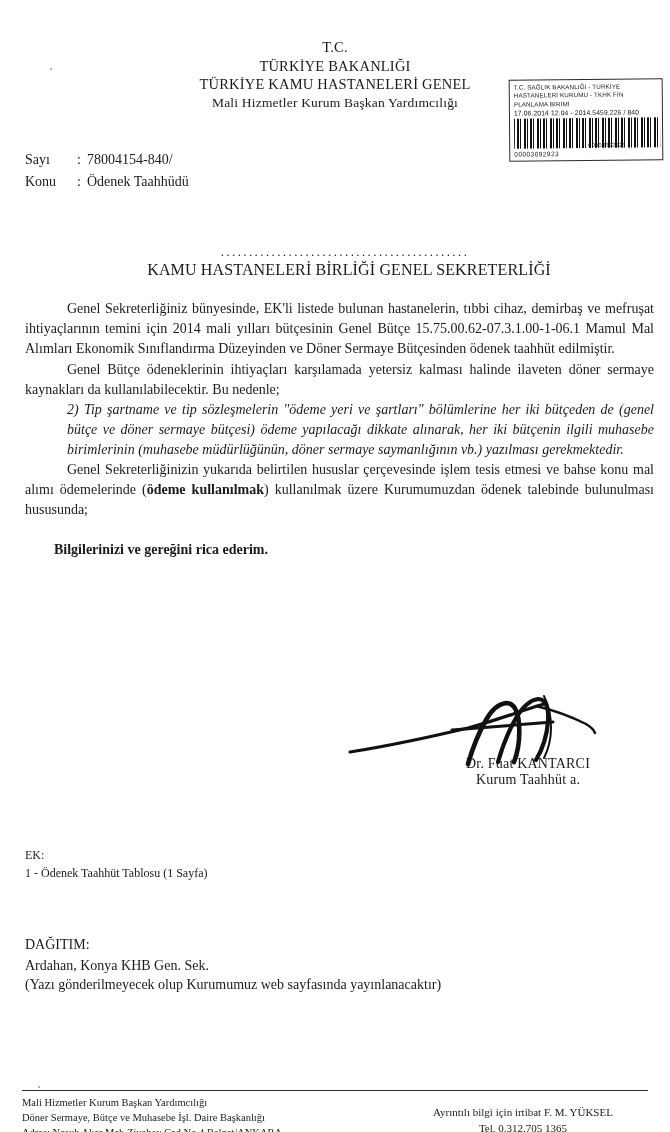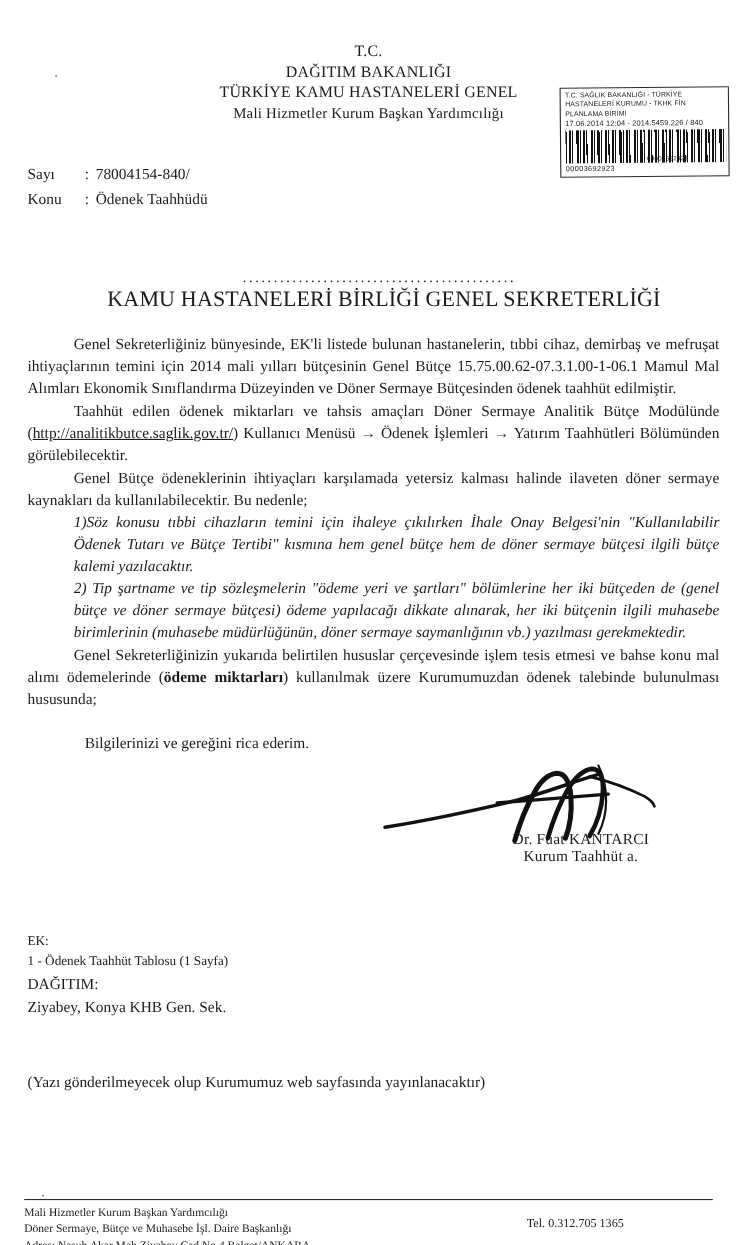--- a/index.html
+++ b/index.html
@@ -105,21 +105,21 @@
   .dots-line {
     text-align: center;
     font-size: 13px;
     letter-spacing: 2.4px;
     margin-top: 52px;
     color: #222;
     padding-left: 20px;
   }
   .recipient {
     text-align: center;
-    font-size: 20px;
+    font-size: 16px;
     margin-top: 1px;
     letter-spacing: 0.15px;
     padding-left: 28px;
   }
 
   
   .body-block {
     margin-top: 20px;
     padding: 0 16px 0 25px;
     font-size: 14px;
@@ -140,22 +140,23 @@
   }
   .link {
     text-decoration: underline;
     color: #1a1a1a;
   }
   b { font-weight: bold; }
 
   
   .closing {
     margin-top: 22px;
-    padding-left: 77px;
-    font-size: 14px;
+    padding-left: 54px;
+    font-size: 14px;
+    font-weight: bold;
   }
 
   
   .sig-wrap {
     position: absolute;
     left: 398px;
     top: 698px;
     width: 260px;
     text-align: center;
   }
@@ -177,21 +178,21 @@
   .ek-block {
     position: absolute;
     left: 25px;
     top: 846px;
     font-size: 12px;
     line-height: 1.5;
   }
   .dagitim-block {
     position: absolute;
     left: 25px;
-    top: 885px;
+    top: 934px;
     font-size: 14px;
     line-height: 1.5;
   }
   .note-block {
     position: absolute;
     left: 25px;
     top: 977px;
     font-size: 14px;
   }
 
@@ -237,21 +238,21 @@
 </head>
 <body>
 
 <div class="page">
 
   <div class="speck" style="left:50px; top:68px;"></div>
   <div class="speck" style="left:38px; top:1086px;"></div>
 
   <div class="header-block">
     <div class="header-line l1">T.C.</div>
-    <div class="header-line l2">DAĞITIM BAKANLIĞI</div>
+    <div class="header-line l2">TÜRKİYE BAKANLIĞI</div>
     <div class="header-line l3">TÜRKİYE KAMU HASTANELERİ GENEL</div>
     <div class="header-line l4">Mali Hizmetler Kurum Başkan Yardımcılığı</div>
   </div>
 
   <div class="stamp-box">
     <div class="stamp-text">T.C. SAĞLIK BAKANLIĞI - TÜRKİYE</div>
     <div class="stamp-text">HASTANELERİ KURUMU - TKHK FİN</div>
     <div class="stamp-text">PLANLAMA BİRİMİ</div>
     <div class="stamp-date">17.06.2014 12:04 - 2014.5459.226 / 840</div>
     <div class="barcode"></div>
@@ -272,29 +273,27 @@
     </div>
   </div>
 
   <div class="dots-line">............................................</div>
   <div class="recipient">KAMU HASTANELERİ BİRLİĞİ GENEL SEKRETERLİĞİ</div>
 
   <div class="body-block">
 
     <p class="para">Genel Sekreterliğiniz bünyesinde, EK'li listede bulunan hastanelerin, tıbbi cihaz, demirbaş ve mefruşat ihtiyaçlarının temini için 2014 mali yılları bütçesinin Genel Bütçe 15.75.00.62-07.3.1.00-1-06.1 Mamul Mal Alımları Ekonomik Sınıflandırma Düzeyinden ve Döner Sermaye Bütçesinden ödenek taahhüt edilmiştir.</p>
 
-    <p class="para"><span>Taahhüt edilen ödenek miktarları ve tahsis amaçları Döner Sermaye Analitik Bütçe Modülünde (</span><a class="link" href="#">http://analitikbutce.saglik.gov.tr/</a><span>) Kullanıcı Menüsü → Ödenek İşlemleri → Yatırım Taahhütleri Bölümünden görülebilecektir.</span></p>
 
     <p class="para tight">Genel Bütçe ödeneklerinin ihtiyaçları karşılamada yetersiz kalması halinde ilaveten döner sermaye kaynakları da kullanılabilecektir. Bu nedenle;</p>
 
-    <p class="para-italic">1)Söz konusu tıbbi cihazların temini için ihaleye çıkılırken İhale Onay Belgesi'nin "Kullanılabilir Ödenek Tutarı ve Bütçe Tertibi"  kısmına hem genel bütçe hem de döner sermaye bütçesi ilgili bütçe kalemi yazılacaktır.</p>
 
     <p class="para-italic">2) Tip şartname ve tip sözleşmelerin "ödeme yeri ve şartları" bölümlerine her iki bütçeden de (genel bütçe ve döner sermaye bütçesi) ödeme yapılacağı dikkate alınarak, her iki bütçenin ilgili muhasebe birimlerinin (muhasebe müdürlüğünün, döner sermaye saymanlığının vb.) yazılması gerekmektedir.</p>
 
-    <p class="para"><span>Genel Sekreterliğinizin yukarıda belirtilen hususlar çerçevesinde işlem tesis etmesi ve bahse konu mal alımı ödemelerinde (</span><b>ödeme miktarları</b><span>) kullanılmak üzere Kurumumuzdan ödenek talebinde bulunulması hususunda;</span></p>
+    <p class="para"><span>Genel Sekreterliğinizin yukarıda belirtilen hususlar çerçevesinde işlem tesis etmesi ve bahse konu mal alımı ödemelerinde (</span><b>ödeme kullanılmak</b><span>) kullanılmak üzere Kurumumuzdan ödenek talebinde bulunulması hususunda;</span></p>
 
   </div>
 
   <div class="closing">Bilgilerinizi ve gereğini rica ederim.</div>
 
   <div class="sig-wrap">
     <svg class="sig-svg" width="250" height="80" viewBox="0 0 250 80">
       <g fill="none" stroke="#111" stroke-linecap="round" stroke-linejoin="round">
         <path d="M2 58 C 40 52, 78 44, 120 34 C 150 26, 175 16, 196 10" stroke-width="3.2"></path>
         <path d="M120 70 C 124 56, 130 40, 138 26 C 143 17, 150 10, 158 9 C 166 9, 170 18, 171 30 C 172 44, 170 58, 166 68" stroke-width="4.6"></path>
@@ -308,31 +307,32 @@
     <div class="sig-title1">Kurum Taahhüt a.</div>
   </div>
 
   <div class="ek-block">
     <div>EK:</div>
     <div>1 - Ödenek Taahhüt Tablosu (1 Sayfa)</div>
   </div>
 
   <div class="dagitim-block">
     <div>DAĞITIM:</div>
-    <div>Ziyabey, Konya KHB Gen. Sek.</div>
+    <div>Ardahan, Konya KHB Gen. Sek.</div>
   </div>
 
   <div class="note-block">(Yazı gönderilmeyecek olup Kurumumuz web sayfasında yayınlanacaktır)</div>
 
   <div class="footer-rule"></div>
   <div class="footer">
     <div class="footer-left">
       <div>Mali Hizmetler Kurum Başkan Yardımcılığı</div>
       <div>Döner Sermaye, Bütçe ve Muhasebe İşl. Daire Başkanlığı</div>
       <div>Adres: Nasuh Akar Mah.Ziyabey Cad.No.4 Balgat/ANKARA</div>
 
     </div>
     <div class="footer-right">
+      <div>Ayrıntılı bilgi için irtibat F. M. YÜKSEL</div>
       <div>Tel. 0.312.705 1365</div>
     </div>
   </div>
 
 </div>
 
 </body></html>

